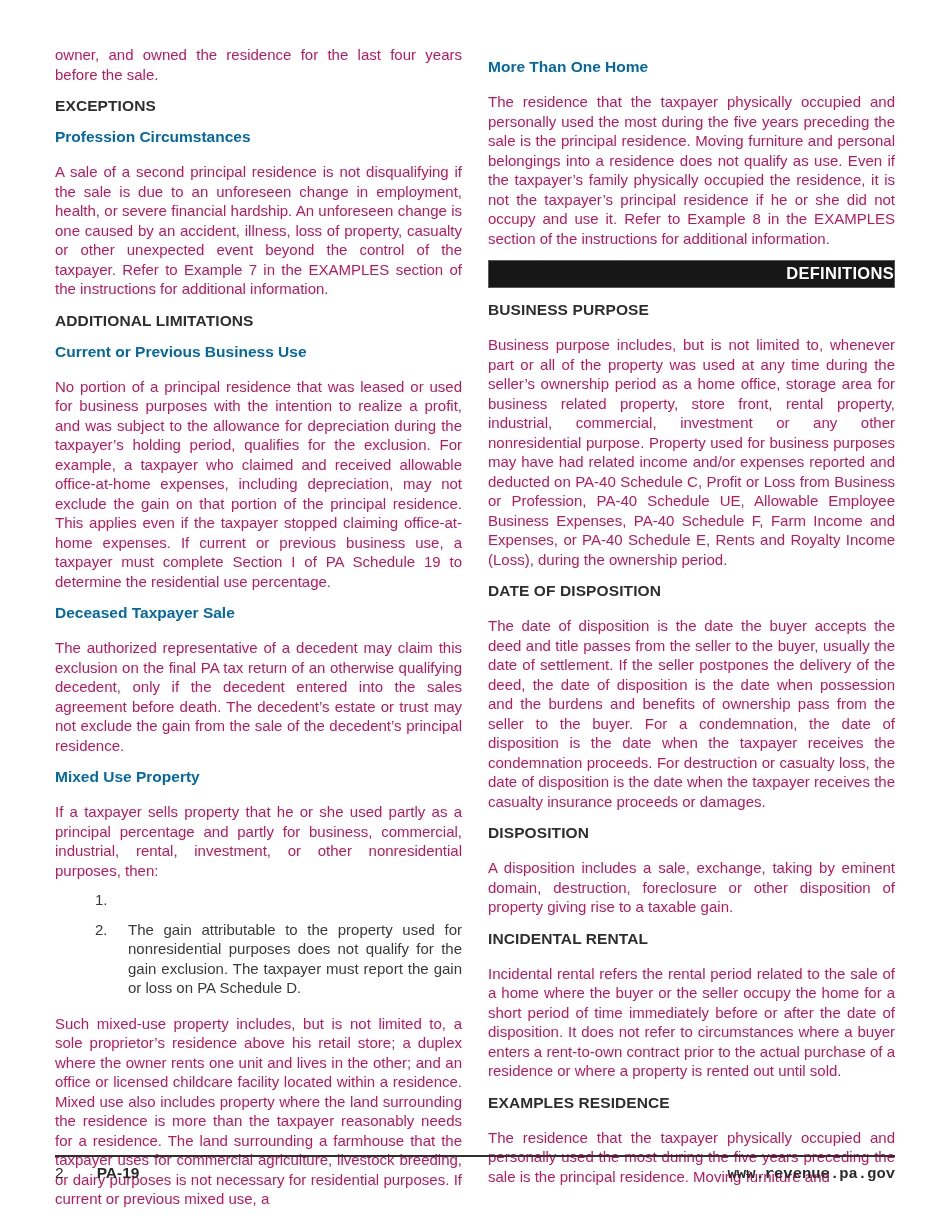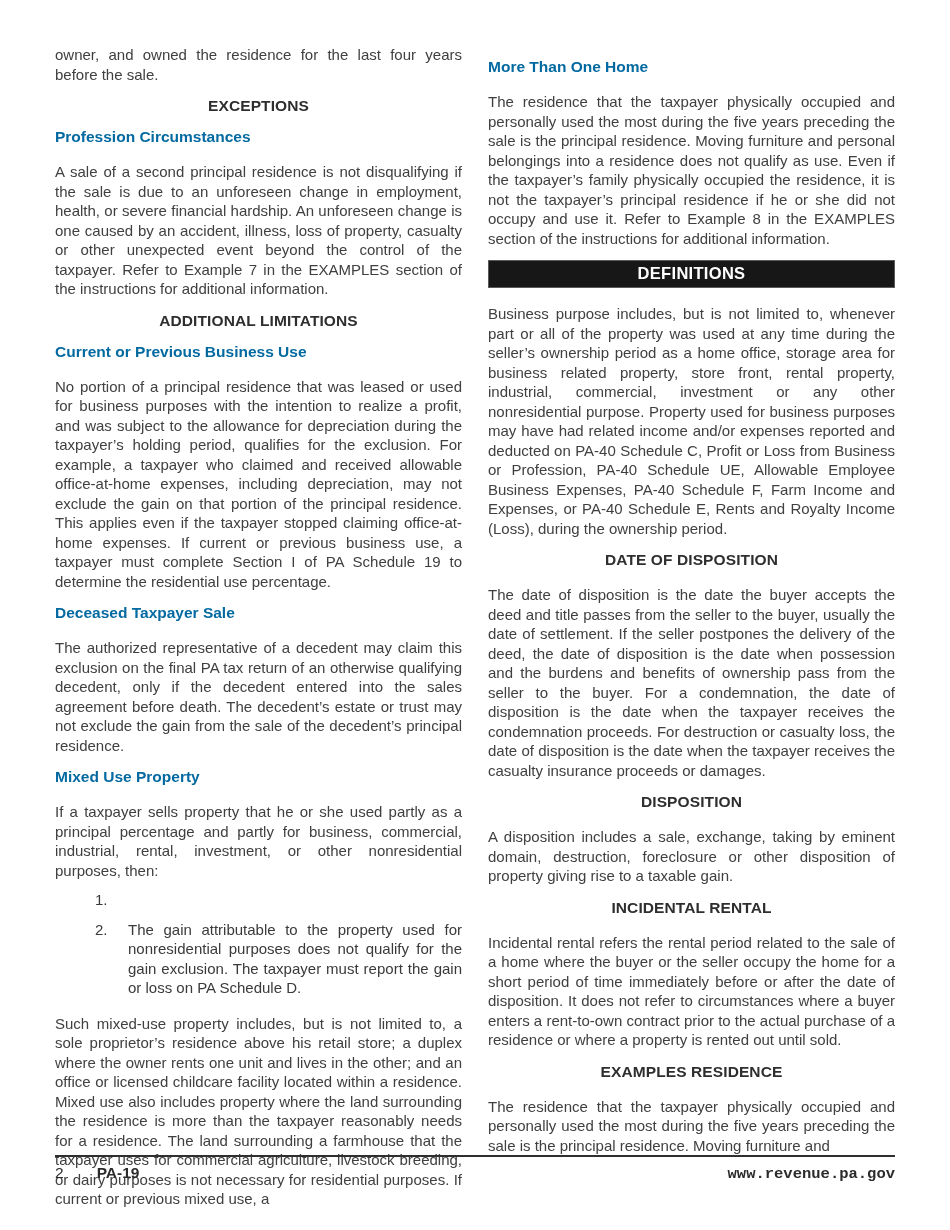--- a/index.html
+++ b/index.html
@@ -19,30 +19,29 @@
     display: flex;
     gap: 26px;
     padding: 45px 55px 0 55px;
   }
   .col { width: 407px; }
 
   .para {
     font-size: 15px;
     line-height: 1.3;
     text-align: justify;
-    color: #404040;
+    color: #be185d;
     margin: 16px 0 10px 0;
   }
   .heading {
     font-size: 15.5px;
     font-weight: bold;
     color: #2e2e2e;
     margin: 13px 0 5px 0;
     letter-spacing: 0.1px;
-    text-align: center;
   }
   .subheading {
     font-size: 15.5px;
     font-weight: bold;
     color: #0369a1;
     margin: 13px 0 5px 0;
   }
   .first-block { margin-top: 0; }
 
   .num-list { margin: 2px 0 0 0; }
@@ -56,21 +55,21 @@
   }
   .list-item .num { width: 33px; flex: 0 0 33px; }
   .list-item .txt { flex: 1; text-align: justify; }
 
   .banner {
     background: #171717;
     border: 1px solid #5a5a5a;
     color: #ffffff;
     font-weight: bold;
     font-size: 16.5px;
-    text-align: center;
+    text-align: right;
     padding: 3px 0 4px 0;
     margin: 12px 0 10px 0;
     letter-spacing: 0.3px;
   }
 
   .footer {
     position: absolute;
     left: 55px;
     width: 840px;
     top: 1155px;
@@ -123,20 +122,21 @@
       <p class="para">Such mixed-use property includes, but is not limited to, a sole proprietor’s residence above his retail store; a duplex where the owner rents one unit and lives in the other; and an office or licensed childcare facility located within a residence. Mixed use also includes property where the land surrounding the residence is more than the taxpayer reasonably needs for a residence. The land surrounding a farmhouse that the taxpayer uses for commercial agriculture, livestock breeding, or dairy purposes is not necessary for residential purposes. If current or previous mixed use, a</p>
     </div>
 
     <div class="col">
 
       <div class="subheading">More Than One Home</div>
       <p class="para">The residence that the taxpayer physically occupied and personally used the most during the five years preceding the sale is the principal residence. Moving furniture and personal belongings into a residence does not qualify as use. Even if the taxpayer’s family physically occupied the residence, it is not the taxpayer’s principal residence if he or she did not occupy and use it. Refer to Example 8 in the EXAMPLES section of the instructions for additional information.</p>
 
       <div class="banner">DEFINITIONS</div>
 
+      <div class="heading">BUSINESS PURPOSE</div>
       <p class="para">Business purpose includes, but is not limited to, whenever part or all of the property was used at any time during the seller’s ownership period as a home office, storage area for business related property, store front, rental property, industrial, commercial, investment or any other nonresidential purpose. Property used for business purposes may have had related income and/or expenses reported and deducted on PA-40 Schedule C, Profit or Loss from Business or Profession, PA-40 Schedule UE, Allowable Employee Business Expenses, PA-40 Schedule F, Farm Income and Expenses, or PA-40 Schedule E, Rents and Royalty Income (Loss), during the ownership period.</p>
 
       <div class="heading">DATE OF DISPOSITION</div>
       <p class="para">The date of disposition is the date the buyer accepts the deed and title passes from the seller to the buyer, usually the date of settlement. If the seller postpones the delivery of the deed, the date of disposition is the date when possession and the burdens and benefits of ownership pass from the seller to the buyer. For a condemnation, the date of disposition is the date when the taxpayer receives the condemnation proceeds. For destruction or casualty loss, the date of disposition is the date when the taxpayer receives the casualty insurance proceeds or damages.</p>
 
       <div class="heading">DISPOSITION</div>
       <p class="para">A disposition includes a sale, exchange, taking by eminent domain, destruction, foreclosure or other disposition of property giving rise to a taxable gain.</p>
 
       <div class="heading">INCIDENTAL RENTAL</div>
       <p class="para">Incidental rental refers the rental period related to the sale of a home where the buyer or the seller occupy the home for a short period of time immediately before or after the date of disposition. It does not refer to circumstances where a buyer enters a rent-to-own contract prior to the actual purchase of a residence or where a property is rented out until sold.</p>

